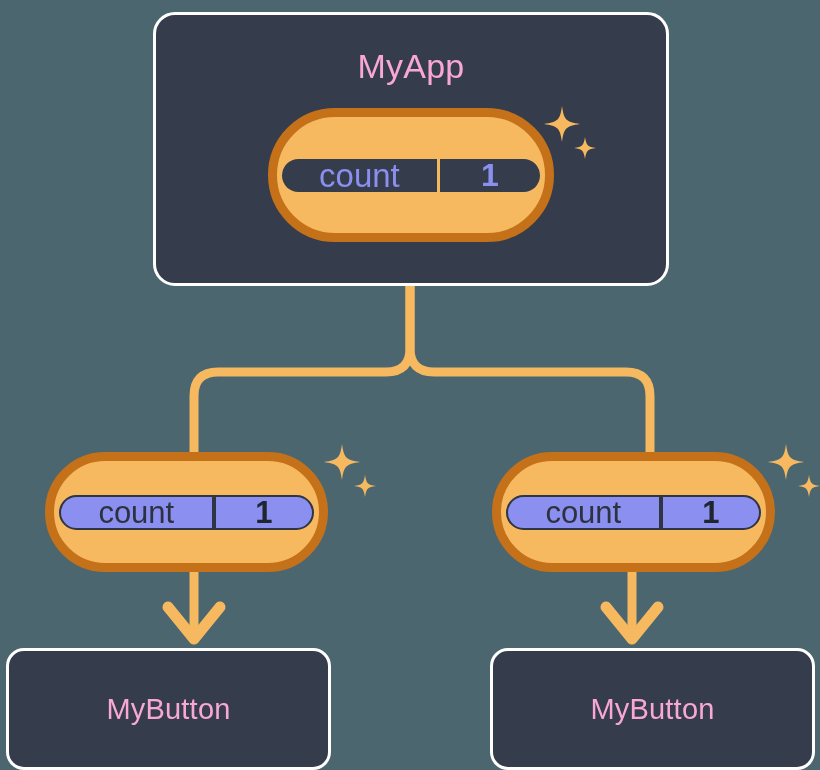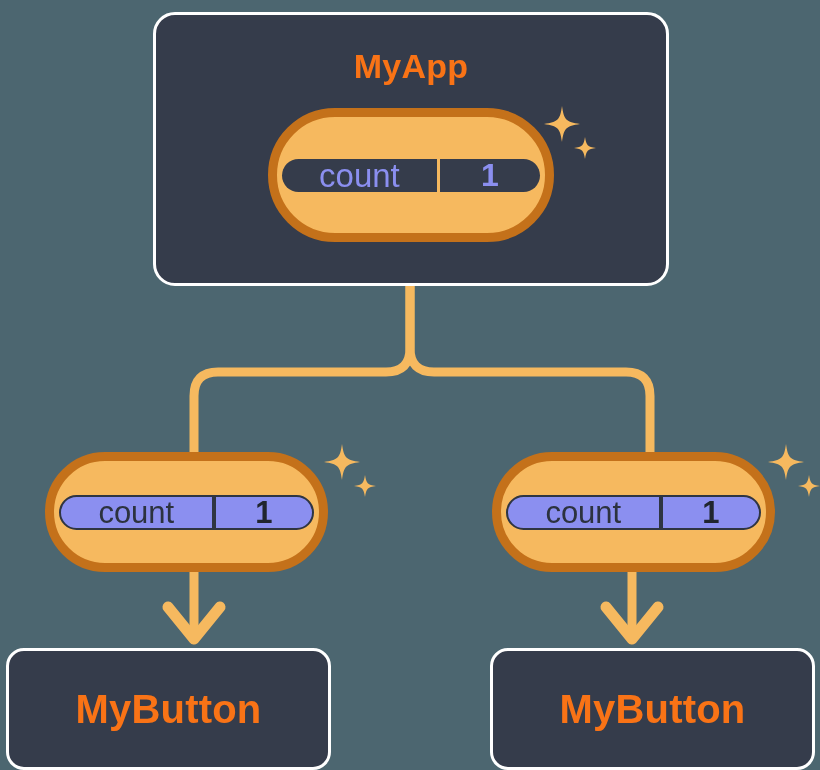--- a/index.html
+++ b/index.html
@@ -43,34 +43,34 @@
     justify-content: center;
   }
   .card.root {
     left: 153px;
     top: 12px;
     width: 516px;
     height: 274px;
     border-radius: 22px;
   }
   .card-title {
-    color: #f97316;
+    color: #f9a8d4;
     font-size: 34px;
-    font-weight: 700;
+    font-weight: 400;
     letter-spacing: 0.2px;
     line-height: 1;
     margin-top: 34px;
     white-space: nowrap;
   }
   .card.leaf {
     align-items: center;
   }
   .card.leaf .card-title {
     margin-top: 0;
-    font-size: 40px;
+    font-size: 29px;
   }
   .card.leaf-left {
     left: 6px;
     top: 648px;
     width: 325px;
     height: 122px;
     border-radius: 18px;
   }
   .card.leaf-right {
     left: 490px;

